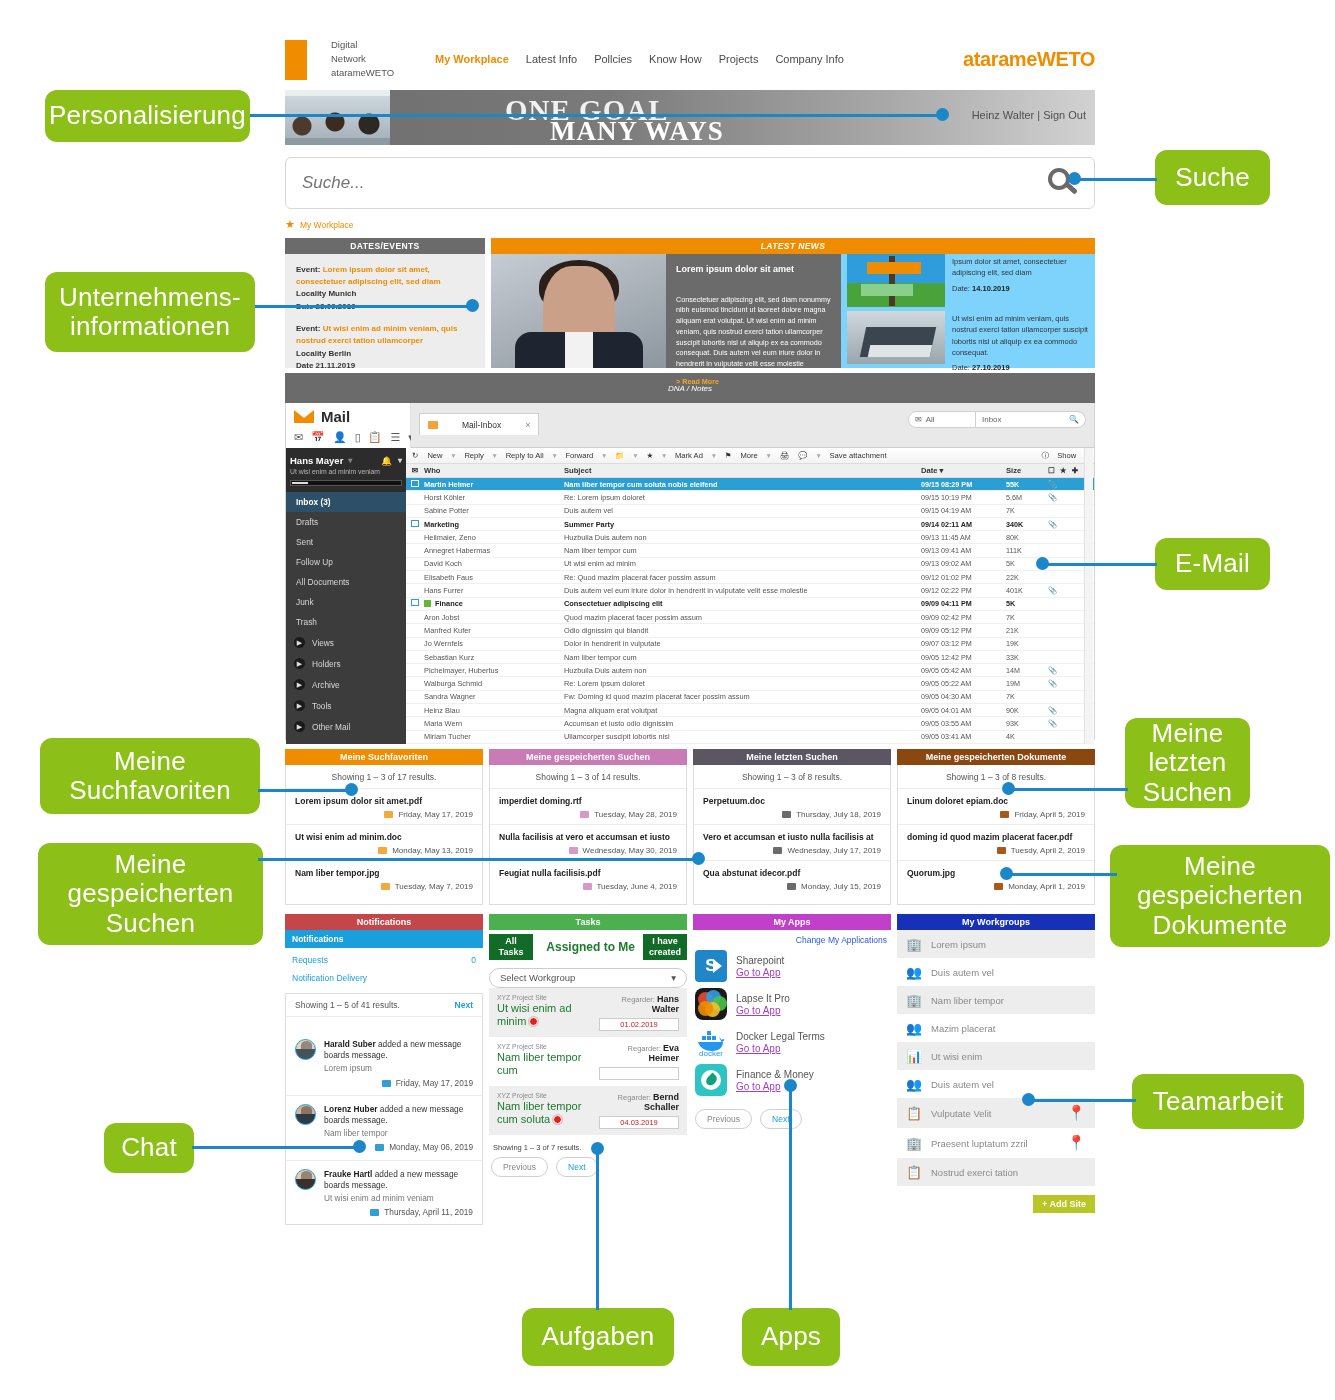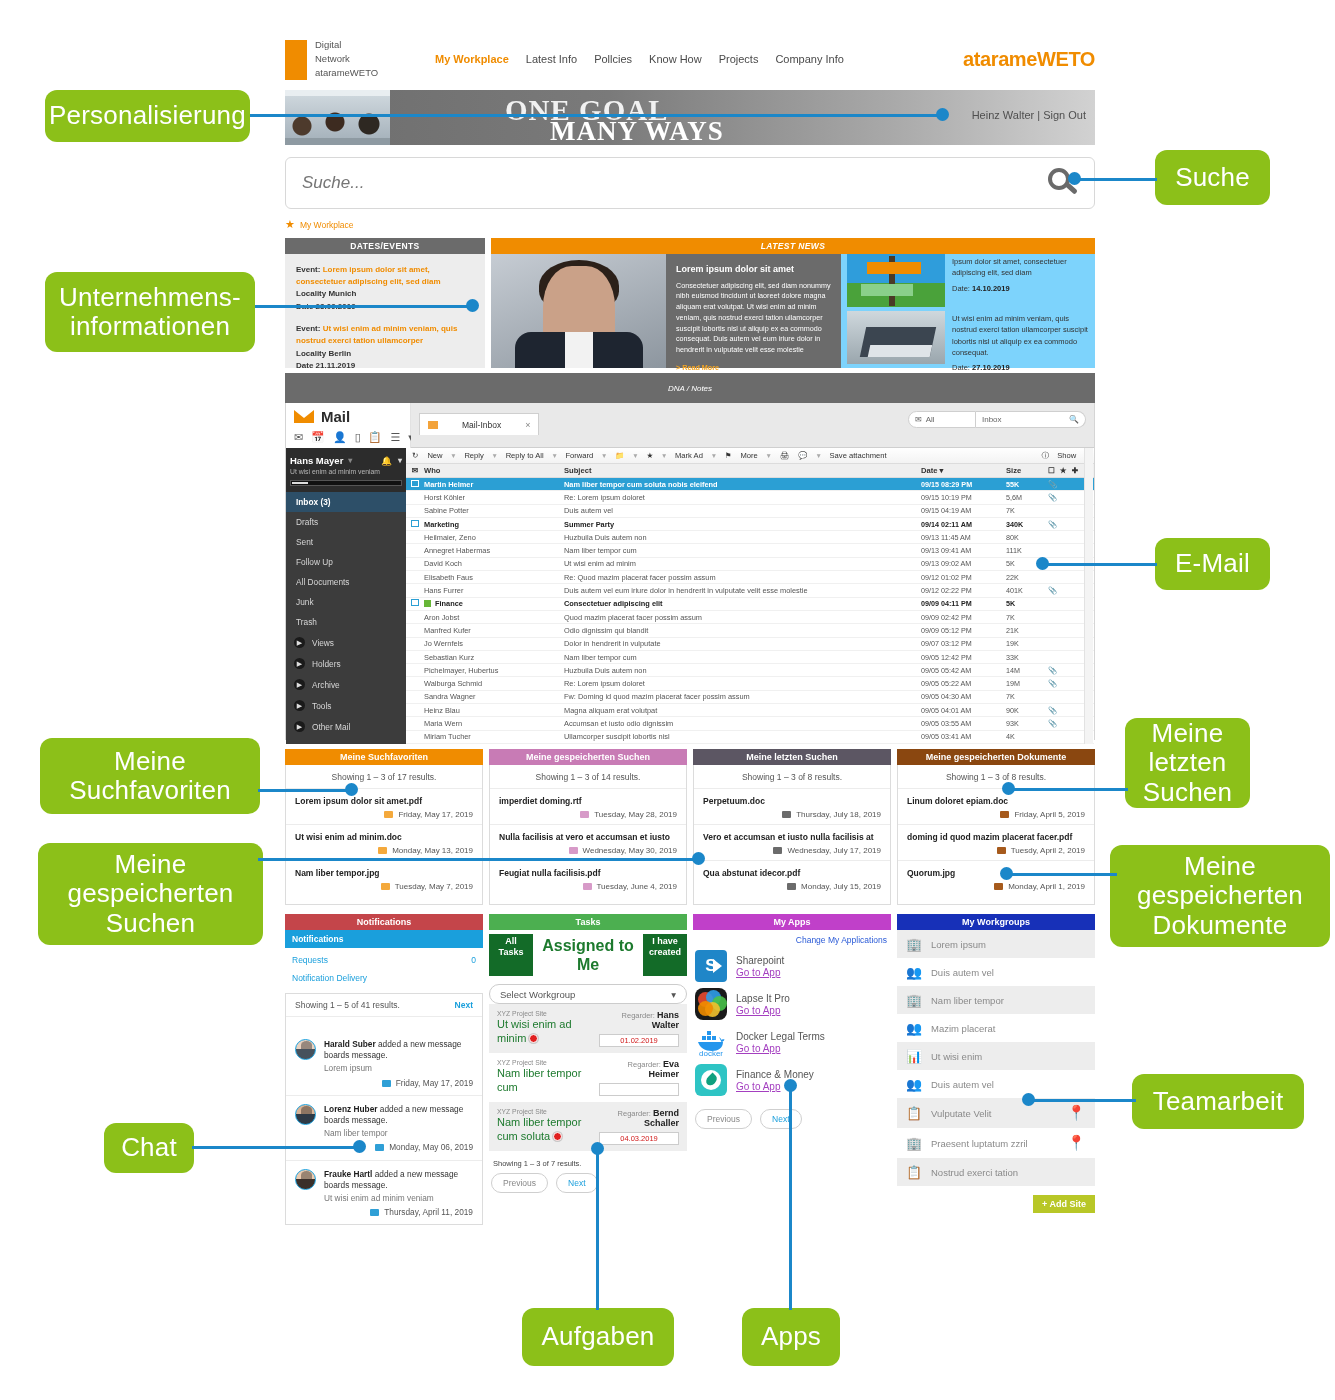--- a/index.html
+++ b/index.html
@@ -28,21 +28,21 @@
   .lead { position:absolute; background:#1b87c9; }
   .lead.h { height:3px; }
   .lead.v { width:3px; }
   .dot { position:absolute; width:13px; height:13px; border-radius:50%; background:#1b87c9; }
 
   
   .portal { position:absolute; left:285px; top:28px; width:810px; }
 
   
   .topnav { height:62px; display:flex; align-items:center; }
-  .logo-block { display:flex; align-items:flex-start; gap:8px; width:150px; }
+  .logo-block { display:flex; align-items:flex-start; gap:24px; width:150px; }
   .logo-square { width:22px; height:40px; background:#f08c00; margin-top:2px;}
   .logo-lines { font-size:9.5px; color:#555; line-height:1.5; }
   .nav-links { display:flex; gap:17px; font-size:11px; color:#4a4a4a; align-items:center;}
   .nav-links .active { color:#f08c00; font-weight:bold; }
   .nav-links span { white-space:nowrap; }
   .brandmark { margin-left:auto; color:#f08c00; font-weight:bold; font-size:20px; letter-spacing:-.4px;}
 
   
   .hero { height:55px; position:relative; overflow:hidden; background:linear-gradient(90deg,#6d6d6d 0%,#7a7a7a 40%,#a9a9a9 75%,#d2d2d2 100%); display:flex;}
   .hero-photo { width:105px; height:55px; position:relative; overflow:hidden; background:#b9c6cf; flex:none;}
@@ -80,21 +80,21 @@
   .ev-gap { height:11px; }
 
   .news { flex:1; }
   .news-body { display:flex; height:114px; }
   .news-photo { width:175px; background:linear-gradient(160deg,#c6ccd3,#8d969f); position:relative; overflow:hidden;}
   .np-face { position:absolute; left:52px; top:12px; width:72px; height:102px; background:#caa188; border-radius:40% 40% 20% 20%;}
   .np-hair { position:absolute; left:48px; top:6px; width:80px; height:52px; background:#2b2019; border-radius:50% 50% 40% 40%;}
   .np-suit { position:absolute; left:24px; top:78px; width:128px; height:40px; background:#1e2530; border-radius:16px 16px 0 0;}
   .np-shirt{ position:absolute; left:74px; top:78px; width:28px; height:36px; background:#f2f2f2; transform:rotate(0deg);}
   .news-lead { width:175px; background:#6b6b6b; color:#fff; padding:9px 10px; font-size:7.2px; line-height:1.5;}
-  .news-lead h4 { font-size:9px; margin-bottom:4px;}
+  .news-lead h4 { font-size:9px; margin-bottom:18px;}
   .news-lead .more { color:#f6a623; margin-top:7px; font-weight:bold;}
   .news-items { flex:1; background:#7dd3fc; padding:0 0 0 6px;}
   .ni { display:flex; gap:7px; height:57px; align-items:flex-start;}
   .ni-thumb { width:98px; height:53px; flex:none; }
   .ni-thumb.a { background:linear-gradient(180deg,#2f9ddb 0 55%,#4aa23a 55% 100%); position:relative; overflow:hidden;}
   .ni-thumb.a .sg1{position:absolute;left:20px;top:8px;width:54px;height:12px;background:#f08c00;}
   .ni-thumb.a .sg2{position:absolute;left:14px;top:30px;width:52px;height:12px;background:#8ad08a;}
   .ni-thumb.a .pole{position:absolute;left:42px;top:2px;width:6px;height:50px;background:#4a3a26;}
   .ni-thumb.b { background:linear-gradient(180deg,#cfd8dd,#9aa6ad); position:relative; overflow:hidden;}
   .ni-thumb.b .lap{position:absolute;left:16px;top:16px;width:70px;height:30px;background:#3b4550;transform:skewX(-12deg);}
@@ -191,21 +191,21 @@
   .nf-txt { font-size:8.3px; color:#333; line-height:1.35;}
   .nf-txt b { color:#1d1d1d;}
   .nf-sub { color:#777; margin-top:2px;}
   .nf-date { margin-top:3px; text-align:right; color:#555; display:flex; justify-content:flex-end; gap:5px; align-items:center;}
   .bchip { width:9px;height:7px;background:#2f9fd6;border-radius:1px; display:inline-block;}
   .nf-spacer { height:14px; }
 
   
   .tk-tabs { display:flex; gap:5px; margin-top:4px;}
   .tk-tab { background:#136b28; color:#fff; font-size:9px; font-weight:bold; text-align:center; padding:2px 3px; width:44px; line-height:1.2;}
-  .tk-tab.mid { background:transparent; color:#1d7a2e; flex:1; font-size:16px; font-weight:bold; display:flex;align-items:center;justify-content:flex-end;}
+  .tk-tab.mid { background:transparent; color:#1d7a2e; flex:1; font-size:12px; font-weight:bold; display:flex;align-items:center;justify-content:flex-end;}
   .tk-sel { margin-top:8px; height:20px; border:1px solid #ccc; border-radius:10px; display:flex; align-items:center; padding:0 10px; font-size:9.5px; color:#555;}
   .tk-sel .cv { margin-left:auto; color:#555;}
   .tk-item { padding:6px 8px; display:flex; }
   .tk-item.alt { background:#eeeeee;}
   .tk-left { flex:1; }
   .tk-site { font-size:6.8px; color:#8a8a8a;}
   .tk-title { font-size:11px; color:#1d7a2e; line-height:1.25; margin-top:1px;}
   .dotred { display:inline-block; width:9px;height:9px;border-radius:50%;background:#e02020;border:1.5px solid #fff;box-shadow:0 0 0 1px #c8c8c8; vertical-align:-1px;}
   .tk-right { width:80px; text-align:right;}
   .tk-reg { font-size:7.5px; color:#8a8a8a;}

